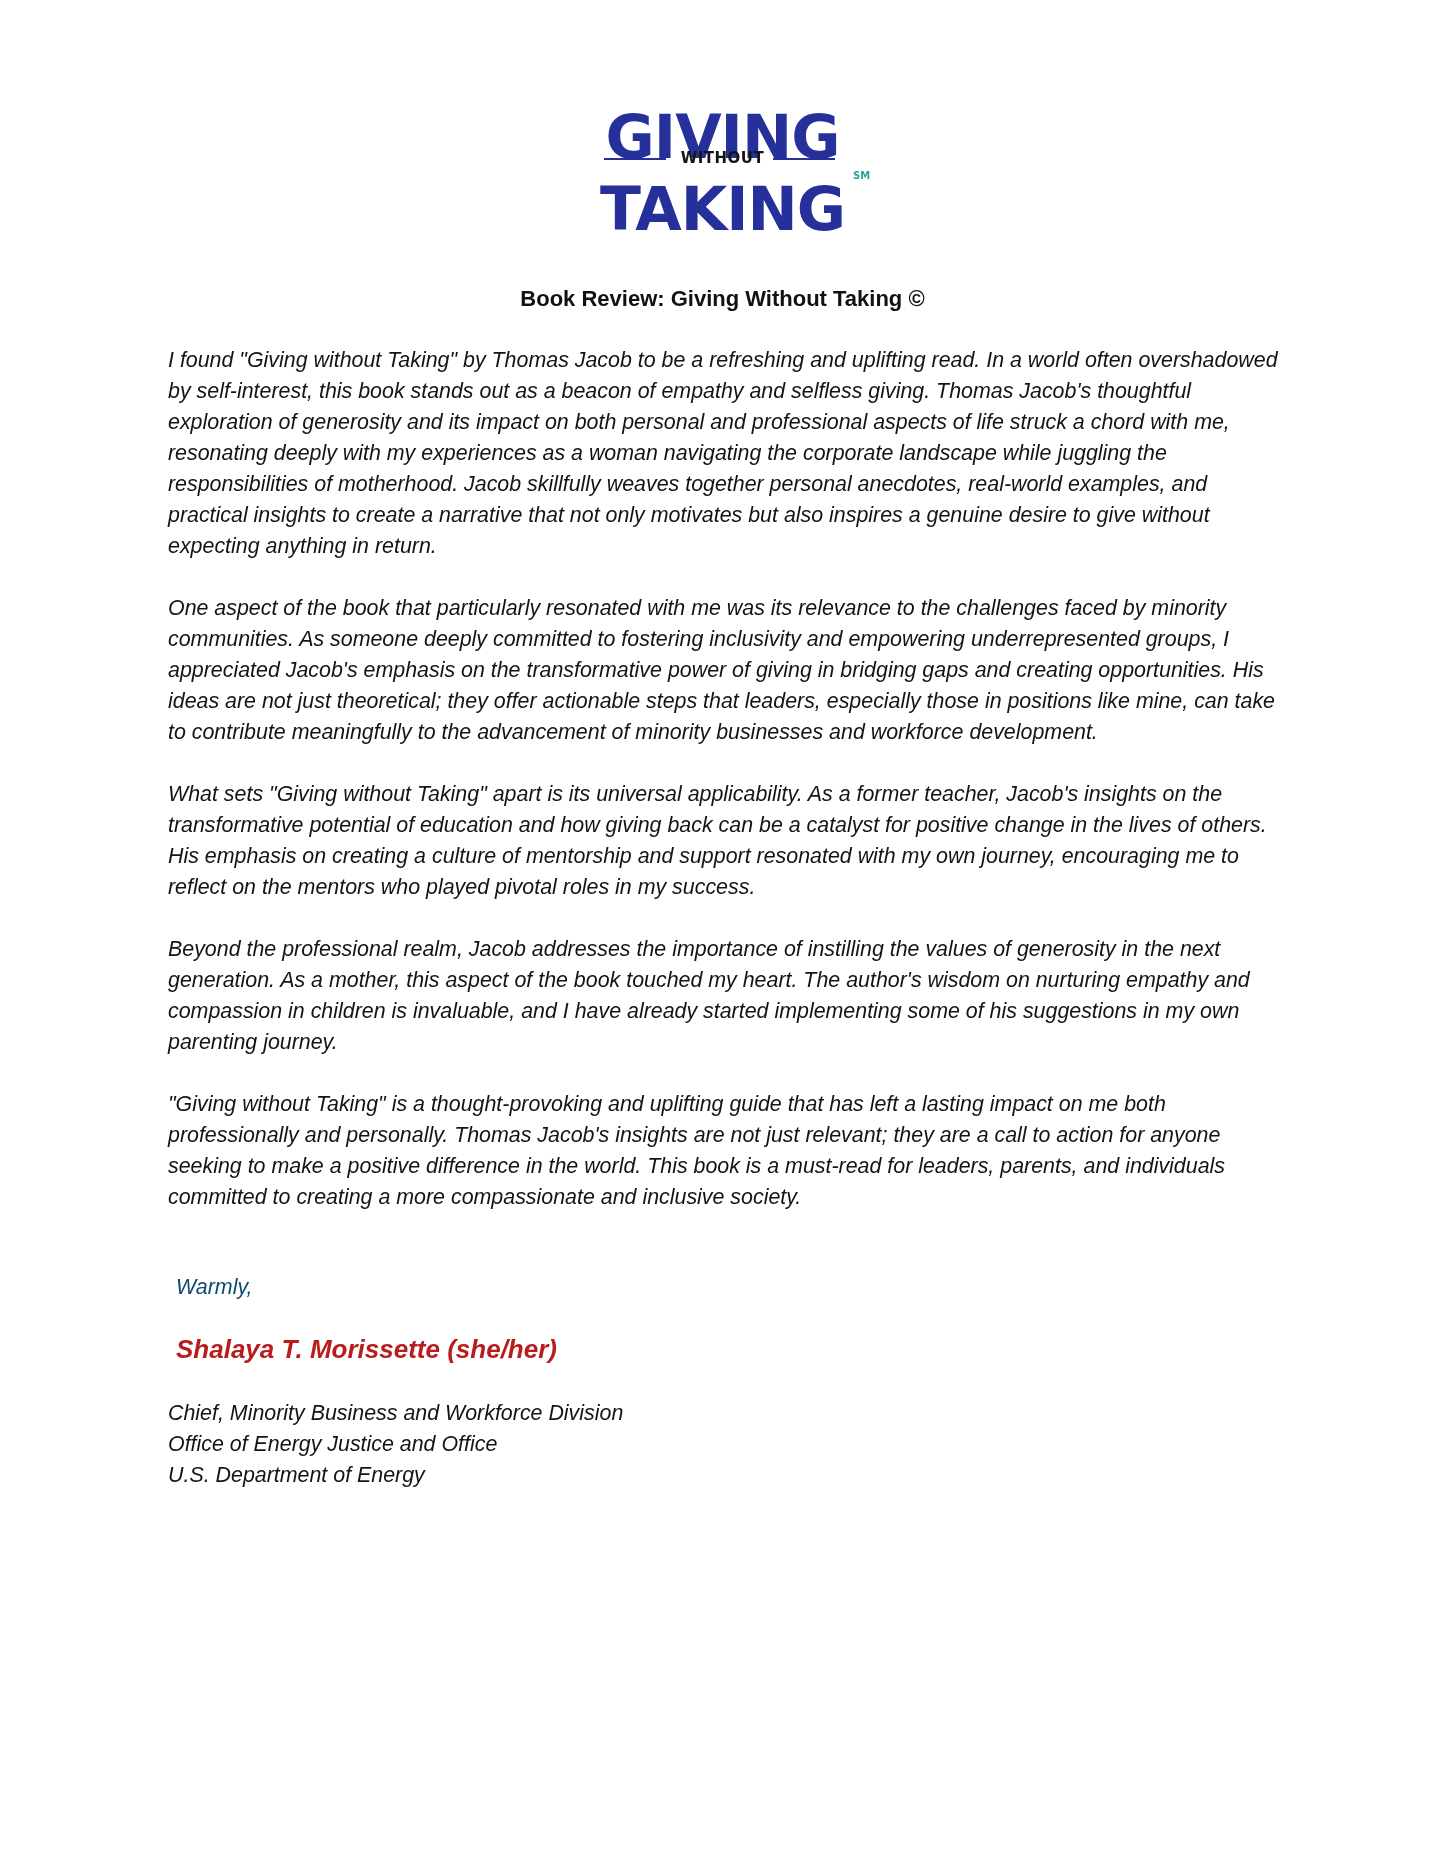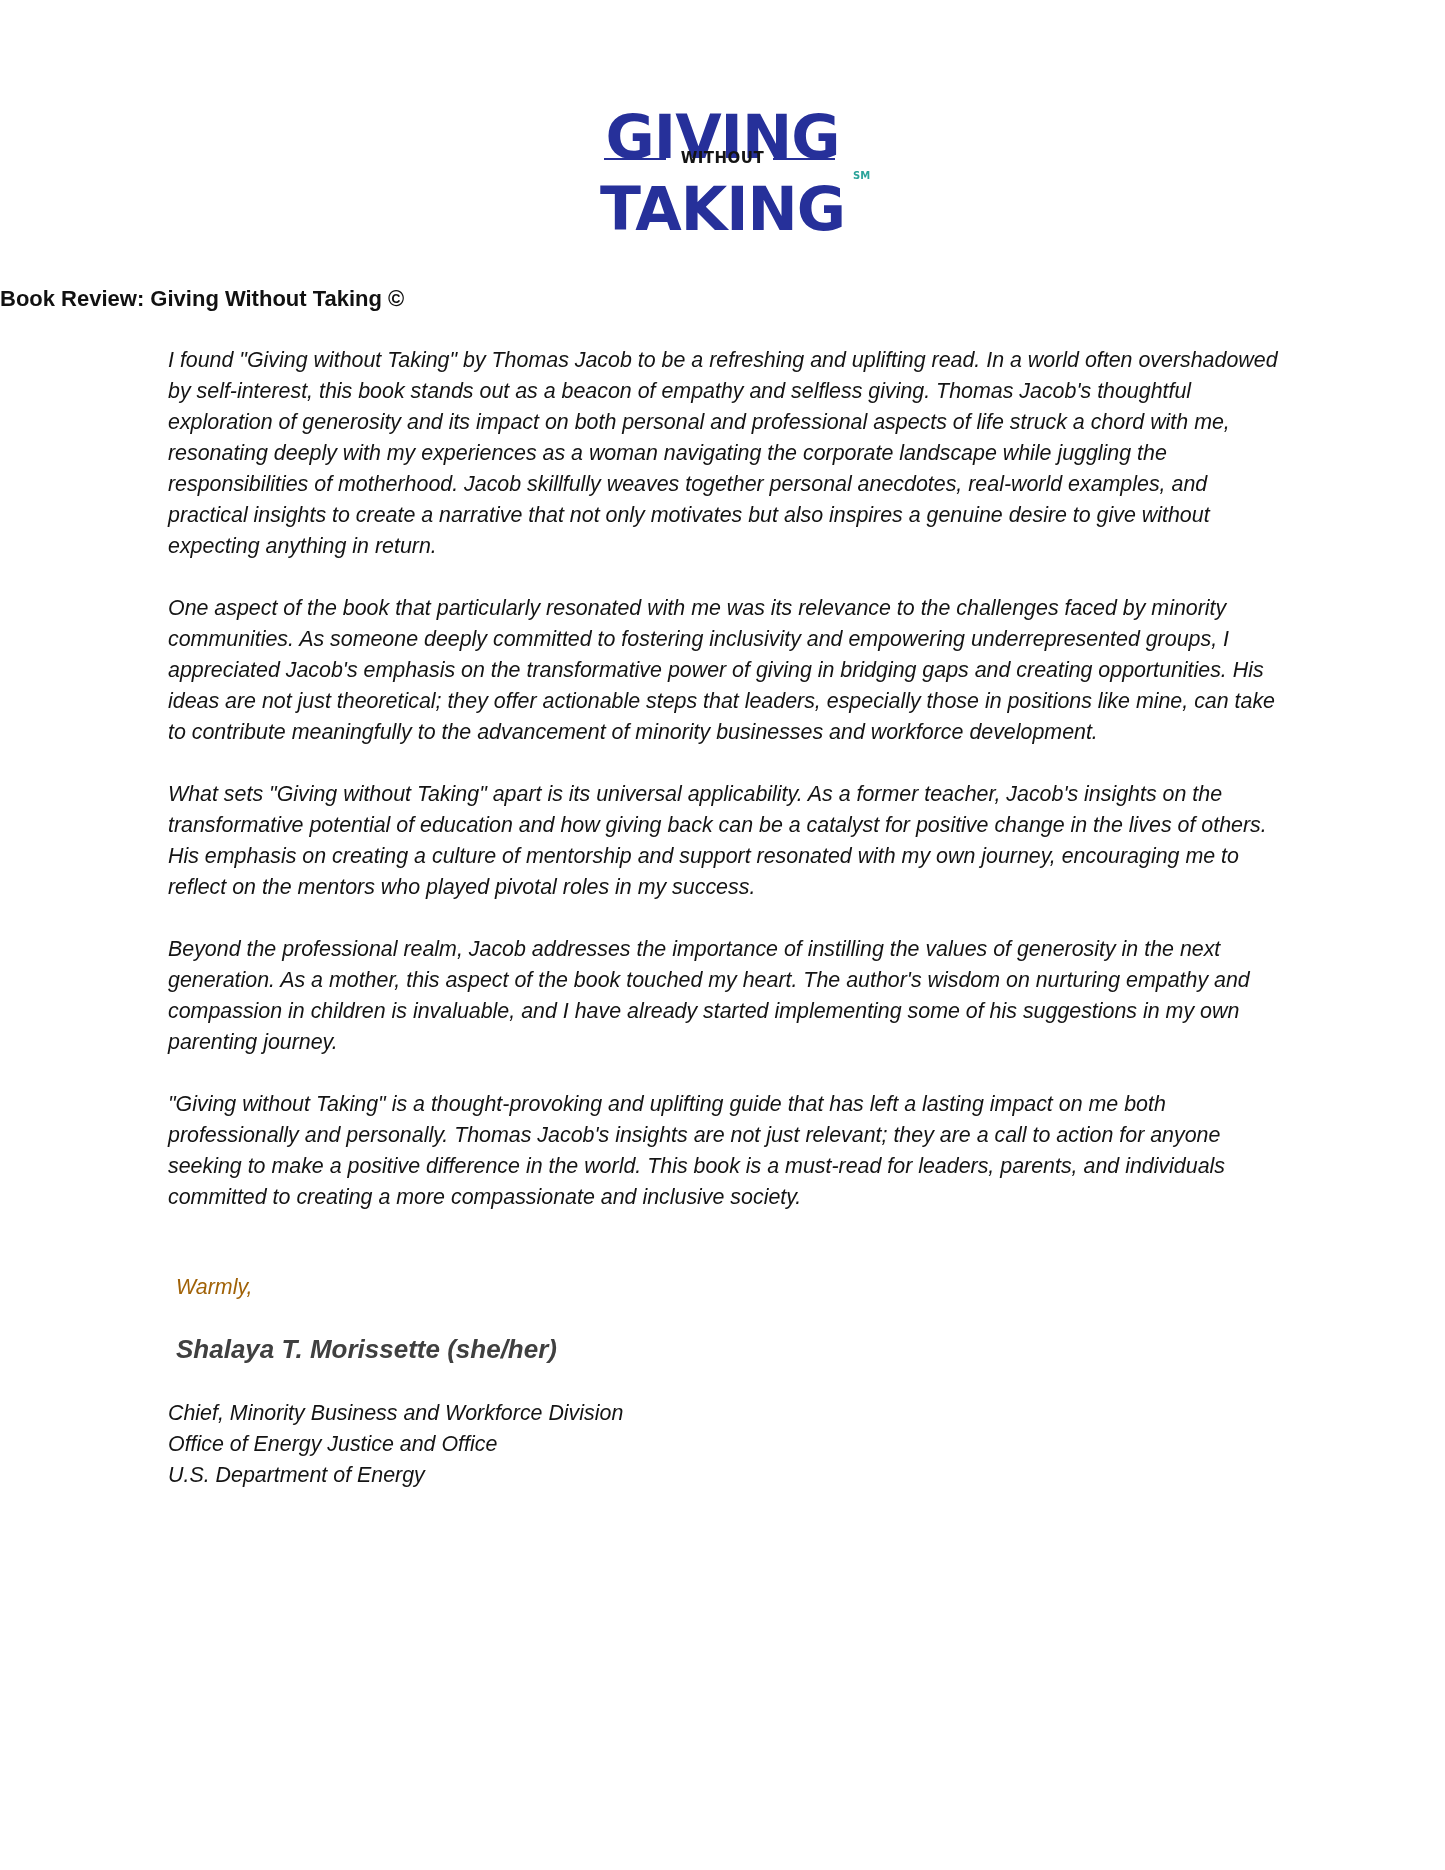--- a/index.html
+++ b/index.html
@@ -19,36 +19,36 @@
   .logo-without {
     position: absolute; left: 0; width: 1445px; text-align: center; top: 0;
     font-family: "DejaVu Sans", sans-serif; font-weight: bold; font-size: 15px; line-height: 16px;
     color: #141414; letter-spacing: 0.5px;
   }
   .logo-sm {
     position: absolute; left: 829px; top: 78px;
     font-family: "DejaVu Sans", sans-serif; font-weight: bold; font-size: 10px; color: #2aa39a; margin-left: 24px;
   }
   .title {
-    position: absolute; top: 286px; left: 0; width: 1445px; 
+    position: absolute; top: 286px; left: 0; width: 1445px; text-align: center;
     font-family: "Liberation Sans", sans-serif; font-weight: bold; font-size: 22px; color: #111;
   }
   .body {
     position: absolute; left: 168px; width: 1120px; top: 345px;
     font-family: "Liberation Sans", sans-serif; font-style: italic; font-size: 21.4px;
     line-height: 31px; color: #141414;
   }
   .para { margin: 0 0 31px 0; }
   .closing {
     position: absolute; left: 176px; top: 1275px;
-    font-family: "Liberation Sans", sans-serif; font-style: italic; font-size: 21.4px; color: #a16207;
+    font-family: "Liberation Sans", sans-serif; font-style: italic; font-size: 21.4px; color: #0c4a6e;
   }
   .signer {
     position: absolute; left: 176px; top: 1334px;
-    font-family: "Liberation Sans", sans-serif; font-style: italic; font-weight: bold; font-size: 26px; color: #404040;
+    font-family: "Liberation Sans", sans-serif; font-style: italic; font-weight: bold; font-size: 26px; color: #b91c1c;
   }
   .signer-titles {
     position: absolute; left: 168px; top: 1398px;
     font-family: "Liberation Sans", sans-serif; font-style: italic; font-size: 21.4px; line-height: 31px; color: #141414;
   }
   .signer-titles div { white-space: nowrap; }
 </style>
 </head>
 <body>
 

